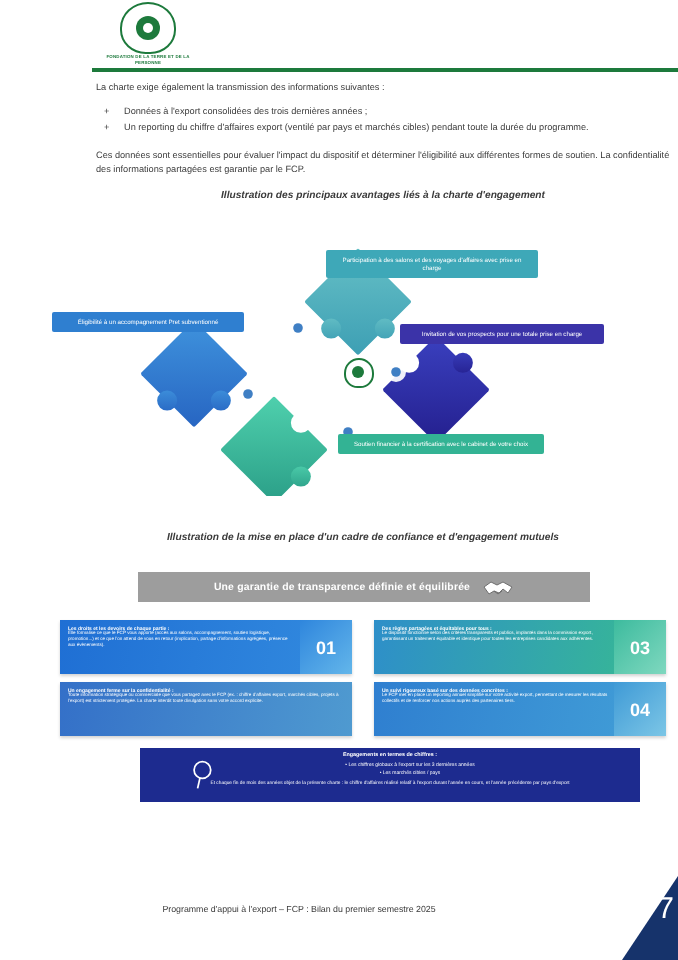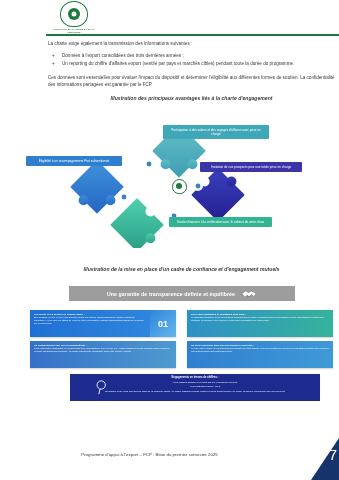--- a/index.html
+++ b/index.html
@@ -273,27 +273,29 @@
         <span class="hd">Un engagement ferme sur la confidentialité :</span>
         <span class="bd">Toute information stratégique ou commerciale que vous partagez avec le FCP (ex. : chiffre d'affaires export, marchés cibles, projets à l'export) est strictement protégée. La charte interdit toute divulgation sans votre accord explicite.</span>
       </div>
     </div>
 
     <div class="card c3">
       <div class="txt">
         <span class="hd">Des règles partagées et équitables pour tous :</span>
         <span class="bd">Le dispositif fonctionne selon des critères transparents et publics, implantés dans la commission export, garantissant un traitement équitable et identique pour toutes les entreprises candidates aux adhérentes.</span>
       </div>
+      <div class="num">03</div>
     </div>
 
     <div class="card c4">
       <div class="txt">
         <span class="hd">Un suivi rigoureux basé sur des données concrètes :</span>
         <span class="bd">Le FCP met en place un reporting annuel simplifié sur votre activité export, permettant de mesurer les résultats collectifs et de renforcer nos actions auprès des partenaires tiers.</span>
       </div>
+      <div class="num">04</div>
     </div>
 
   </div>
 
   <div class="banner">
     <svg class="magnifier" viewBox="0 0 20 20">
       <circle cx="9" cy="7.5" r="5.2" fill="none" stroke="#ffffff" stroke-width="1.1"></circle>
       <line x1="7.5" y1="12.4" x2="6" y2="19" stroke="#ffffff" stroke-width="1.1"></line>
     </svg>
     <div class="b-title">Engagements en termes de chiffres :</div>

